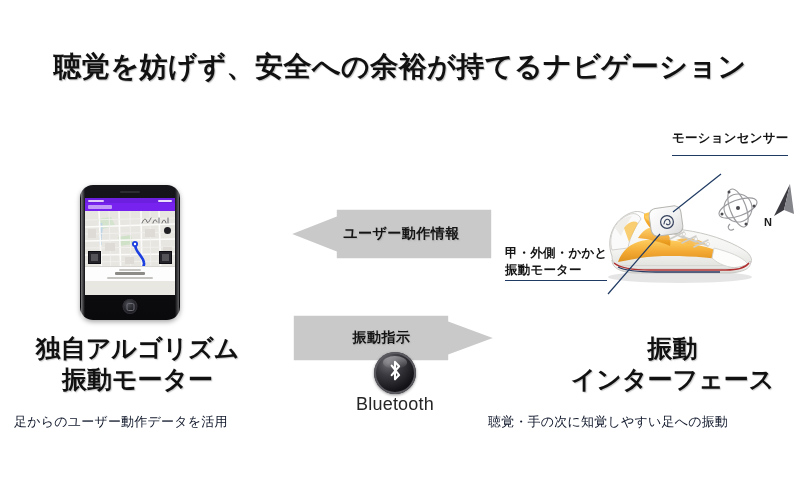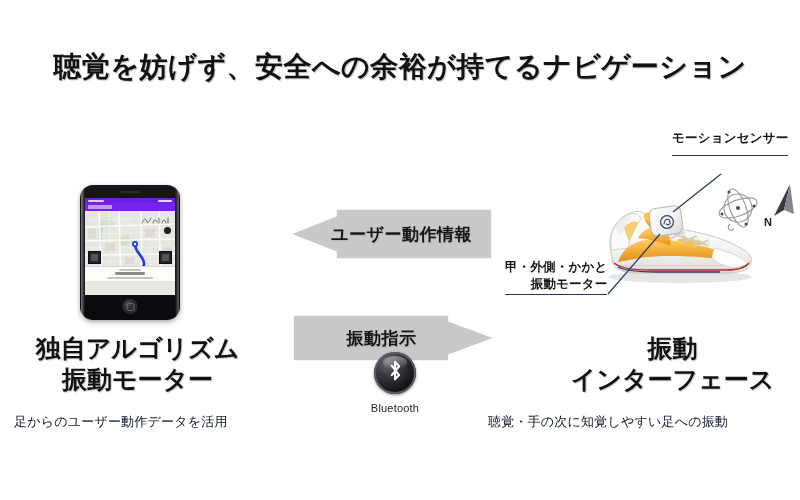--- a/index.html
+++ b/index.html
@@ -194,21 +194,21 @@
   .arrow-left-block { left: 288px; top: 208px; width: 205px; height: 52px; }
   .arrow-right-block { left: 292px; top: 314px; width: 205px; height: 48px; }
   .arrow-block svg { display: block; }
   .arrow-label {
     position: absolute;
     top: 0; left: 0;
     width: 100%; height: 100%;
     display: flex;
     align-items: center;
     justify-content: center;
-    font-size: 17px;
+    font-size: 14px;
     font-weight: 700;
     color: #141414;
     text-shadow: 1px 1px 1px rgba(160,160,160,0.5);
     letter-spacing: 0.5px;
     white-space: nowrap;
     pointer-events: none;
   }
   .arrow-left-block .arrow-label { padding-left: 22px; box-sizing: border-box; }
   .arrow-right-block .arrow-label { padding-right: 26px; box-sizing: border-box; }
 
@@ -235,22 +235,22 @@
     width: 24px; height: 13px;
     border-radius: 50%;
     background: linear-gradient(180deg, rgba(255,255,255,0.40), rgba(255,255,255,0));
   }
   .bt-rune {
     position: absolute;
     left: 50%; top: 50%;
     transform: translate(-50%,-50%);
   }
   .bt-caption {
-    margin-top: 8px;
-    font-size: 11px;
+    margin-top: 0;
+    font-size: 18px;
     color: #262626;
     letter-spacing: 0.2px;
   }
 
   
   .shoe {
     position: absolute;
     left: 588px;
     top: 178px;
     width: 180px;
@@ -288,22 +288,22 @@
   }
   .callout-sensor {
     left: 672px;
     top: 130px;
     text-align: center;
     border-bottom: 1.3px solid #1f3a63;
     padding-bottom: 8px;
   }
   .callout-motor {
     left: 505px;
-    top: 259px;
-    text-align: right;
+    top: 245px;
+    text-align: left;
     border-bottom: 1.3px solid #1f3a63;
     padding-bottom: 2px;
   }
   .leader {
     position: absolute;
     overflow: visible;
   }
 
   
   .block-label {

